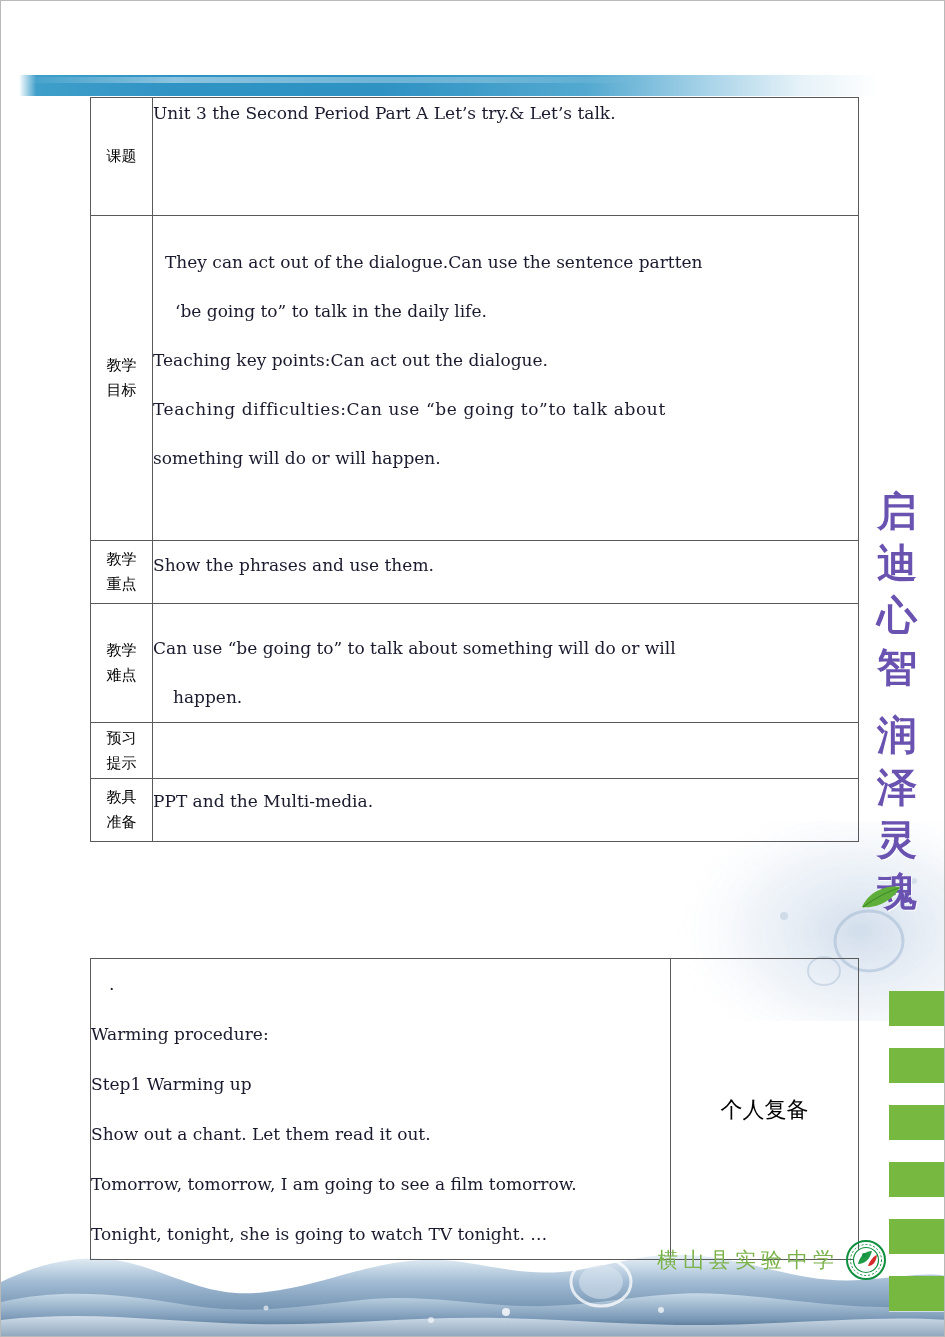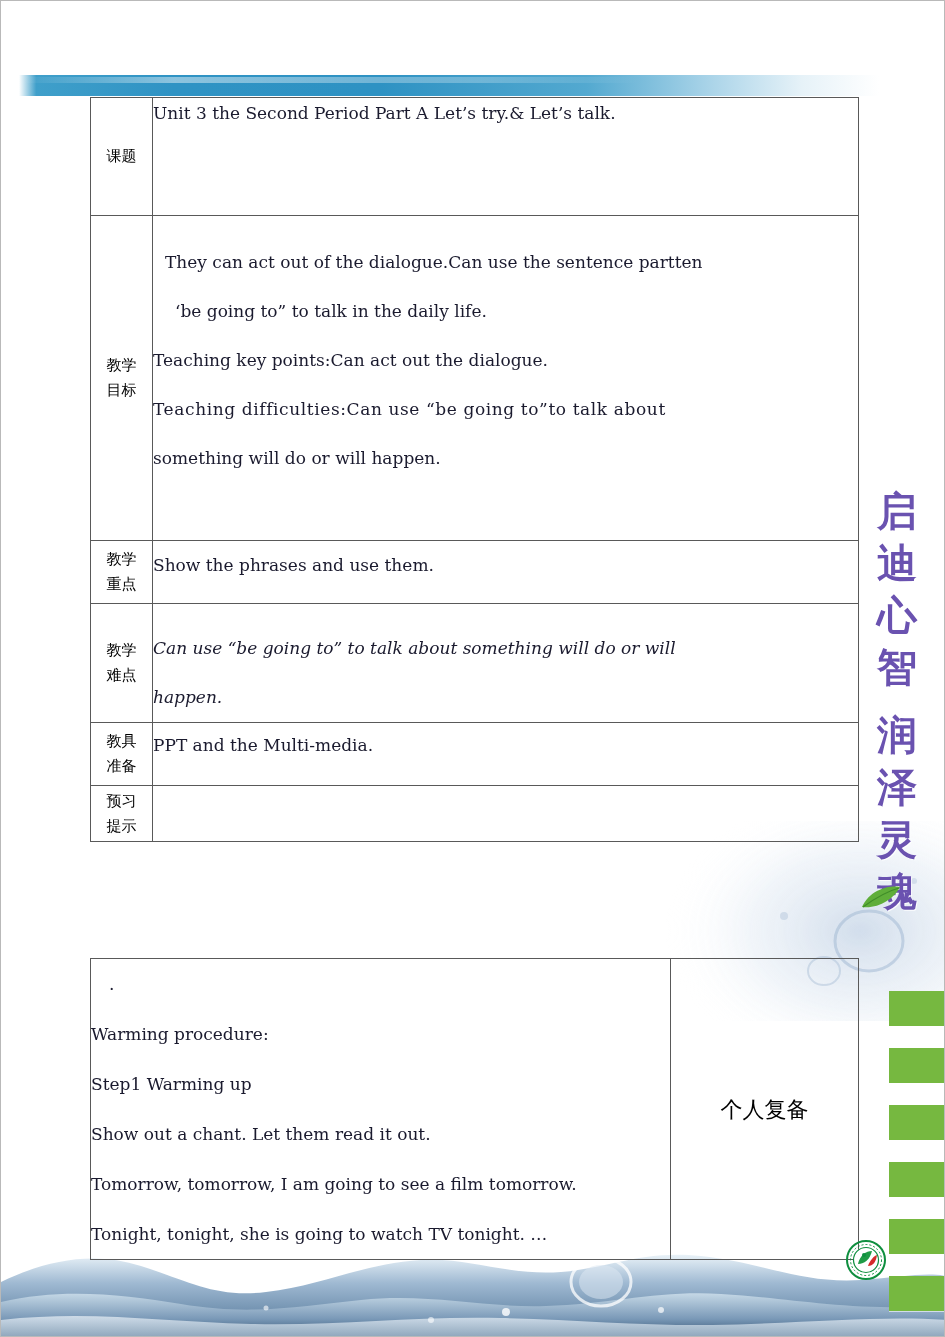--- a/index.html
+++ b/index.html
@@ -315,42 +315,42 @@
       <td class="en-text" colspan="7" style="vertical-align:top;padding-top:8px;">
         <div>Show the phrases and use them.</div>
       </td>
     </tr>
 
     <tr style="height:118px;">
       <td class="cn-label">
         <div>教学</div>
         <div>难点</div>
       </td>
-      <td class="en-text" colspan="7" style="vertical-align:top;padding-top:20px;font-style:italic;">
+      <td class="en-text" colspan="7" style="vertical-align:top;padding-top:20px;">
         <div style="line-height:49px;">Can use “be going to” to talk about something will do or will</div>
-        <div style="line-height:49px;">happen.</div>
-      </td>
+        <div style="line-height:49px;margin-left:20px;">happen.</div>
+      </td>
+    </tr>
+
+    <tr style="height:56px;">
+      <td class="cn-label">
+        <div>预习</div>
+        <div>提示</div>
+      </td>
+      <td class="en-text" colspan="7">&nbsp;</td>
     </tr>
 
     <tr style="height:63px;">
       <td class="cn-label">
         <div>教具</div>
         <div>准备</div>
       </td>
       <td class="en-text" colspan="7" style="vertical-align:top;padding-top:6px;">
         <div>PPT and the Multi-media.</div>
       </td>
-    </tr>
-
-    <tr style="height:56px;">
-      <td class="cn-label">
-        <div>预习</div>
-        <div>提示</div>
-      </td>
-      <td class="en-text" colspan="7">&nbsp;</td>
     </tr>
   </tbody>
     </table>
 
   <table class="lesson" style="top:957px; width:768px;">
     <colgroup>
       <col style="width:580px">
       <col style="width:188px">
     </colgroup>
     <tbody>
@@ -396,20 +396,21 @@
                C830,85 890,80 945,84 L945,100 L0,100 Z" fill="url(#wv3)" opacity="0.7"></path>
       <ellipse cx="600" cy="46" rx="30" ry="24" fill="none" stroke="#ffffff" stroke-opacity="0.75" stroke-width="3"></ellipse>
       <ellipse cx="600" cy="46" rx="22" ry="17" fill="#dfeaf3" fill-opacity="0.5"></ellipse>
       <circle cx="505" cy="76" r="4" fill="#ffffff" fill-opacity="0.8"></circle>
       <circle cx="660" cy="74" r="3" fill="#ffffff" fill-opacity="0.7"></circle>
       <circle cx="430" cy="84" r="3" fill="#ffffff" fill-opacity="0.6"></circle>
       <circle cx="265" cy="72" r="2.5" fill="#ffffff" fill-opacity="0.6"></circle>
     </svg>
   </div>
 
+  <div class="school-name">横山县实验中学</div>
   <span class="school-logo">
     <svg width="40" height="40" viewBox="0 0 40 40">
       <circle cx="20" cy="20" r="19" fill="none" stroke="#0f8f3f" stroke-width="2"></circle>
       <circle cx="20" cy="20" r="15.5" fill="none" stroke="#0f8f3f" stroke-width="1" stroke-dasharray="2 2"></circle>
       <circle cx="20" cy="20" r="12.5" fill="#ffffff" stroke="#0f8f3f" stroke-width="1.2"></circle>
       <path d="M12 24 C14 15 20 11 26 11 C24 19 19 24 12 24 Z" fill="#1f9b46"></path>
       <path d="M22 26 C24 20 28 16 31 15 C30 22 27 26 22 26 Z" fill="#d42b2b"></path>
       <circle cx="18" cy="15" r="2" fill="#0f8f3f"></circle>
     </svg>
   </span>

